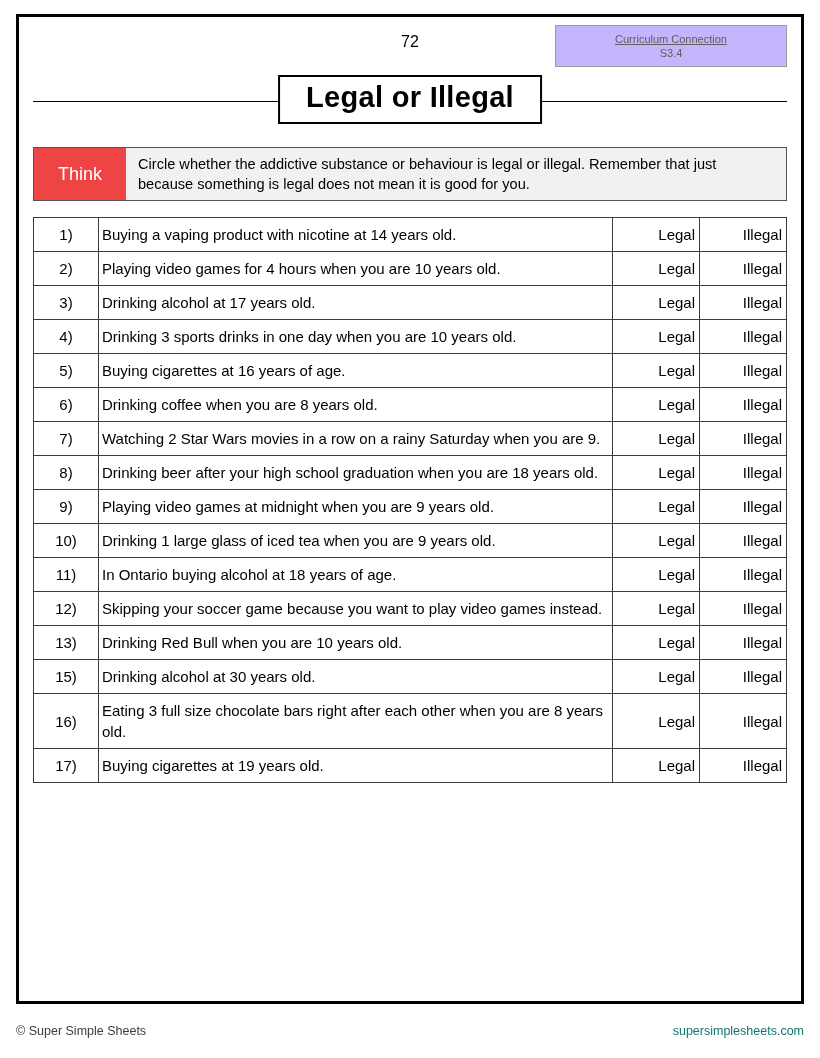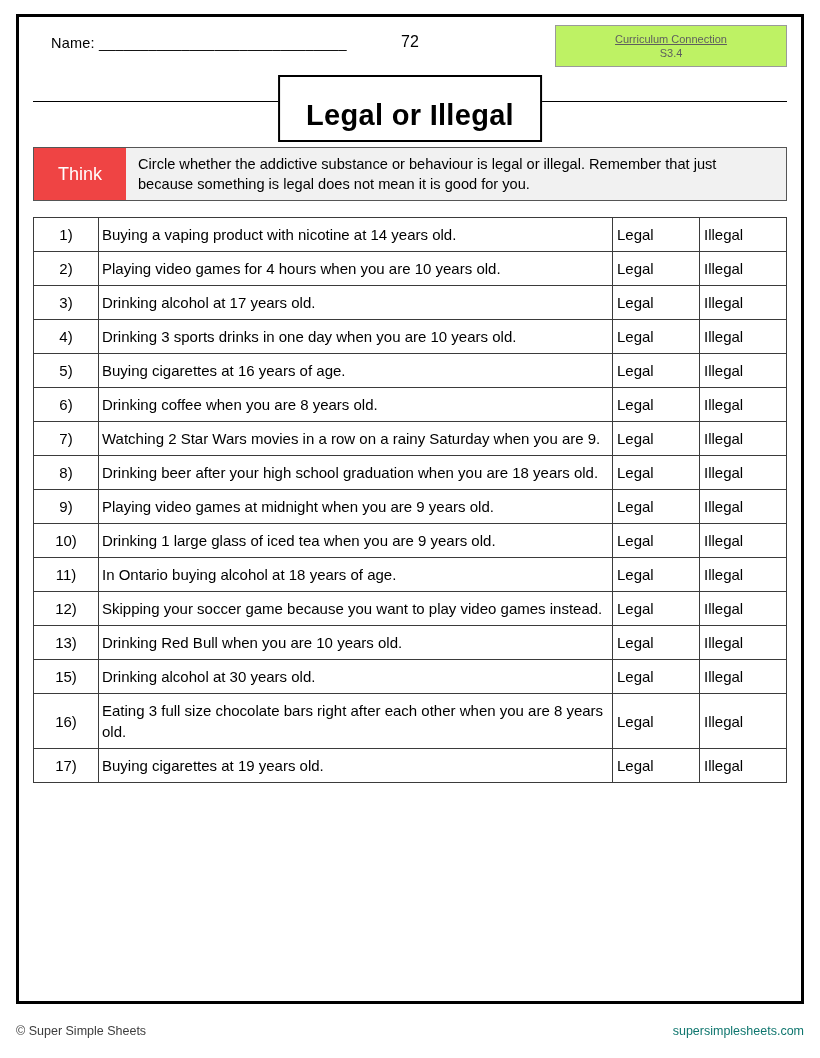--- a/index.html
+++ b/index.html
@@ -50,21 +50,21 @@
     transform: translateX(-50%);
     top: 6px;
     font-size: 16px;
   }
   .curriculum-box {
     position: absolute;
     right: 0;
     top: -2px;
     width: 230px;
     height: 40px;
-    background: #bef264;
+    background: #c4b5fd;
     border: 1px solid #9a9a9a;
     display: flex;
     flex-direction: column;
     align-items: center;
     justify-content: center;
     color: #5e5e5e;
     font-size: 11px;
     line-height: 14px;
   }
   .curriculum-box .cc-title {
@@ -84,21 +84,21 @@
     right: 0;
     border-top: 1px solid #000;
   }
   .title-box {
     position: absolute;
     left: 50%;
     transform: translateX(-50%);
     top: 0;
     background: #ffffff;
     border: 2px solid #000;
-    padding: 22px 26px 8px 26px;
+    padding: 4px 26px 8px 26px;
     font-size: 29px;
     font-weight: bold;
     letter-spacing: 0.3px;
     white-space: nowrap;
   }
 
   
   .think-banner {
     display: flex;
     margin-top: 18px;
@@ -142,21 +142,21 @@
     text-align: center;
     padding: 6px 4px;
     font-size: 15px;
   }
   td.stmt {
     padding: 6px 3px;
     line-height: 21px;
   }
   td.opt {
     width: 78px;
-    text-align: left;
+    text-align: right;
     padding: 6px 4px;
   }
 
   
   .footer {
     position: absolute;
     left: 16px;
     right: 16px;
     bottom: 8px;
     height: 26px;
@@ -170,21 +170,20 @@
     color: #0f766e;
   }
 </style>
 </head>
 <body>
 
 <div class="page">
   <div class="sheet">
 
     <div class="header-row">
-      <div class="name-line">Name: ______________________________</div>
       <div class="page-number">72</div>
       <div class="curriculum-box">
         <div class="cc-title">Curriculum Connection</div>
         <div class="cc-code">S3.4</div>
       </div>
     </div>
 
     <div class="title-wrap">
       <div class="title-rule"></div>
       <div class="title-box">Legal or Illegal</div>

